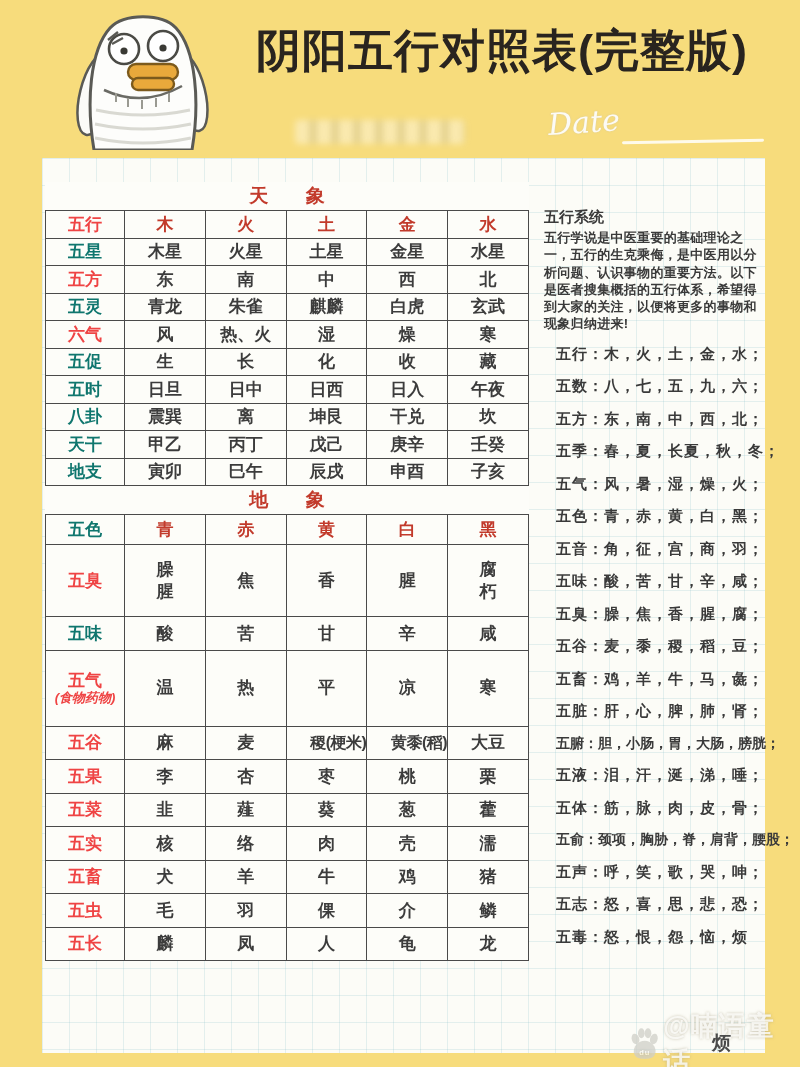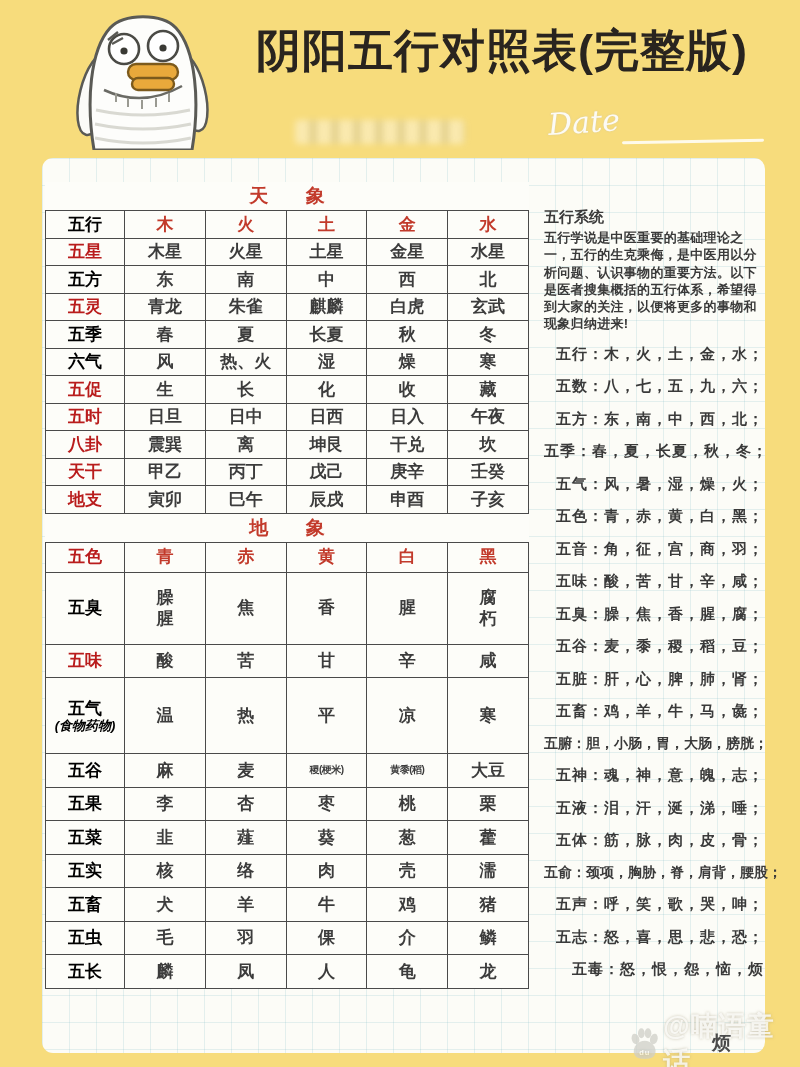--- a/index.html
+++ b/index.html
@@ -35,54 +35,53 @@
   }
 
   
   .panel{
     position:absolute;left:42px;top:158px;width:723px;height:895px;
     background-color:#FCFCF7;
     background-image:
       linear-gradient(rgba(125,185,195,.20) 1px,transparent 1px),
       linear-gradient(90deg,rgba(125,185,195,.20) 1px,transparent 1px);
     background-size:27px 27px;
-    border-radius:11px;
   }
   .left-col{position:absolute;left:3px;top:24px;width:484px;}
   .sec-head{
     height:28px;line-height:28px;text-align:center;
     background:#FDFDF9;color:#C23A2B;font-weight:800;font-size:19px;
     letter-spacing:16px;text-indent:16px;
   }
   table{border-collapse:collapse;table-layout:fixed;width:484px;background:#FDFDF9;}
   td{
     border:1.6px solid #4A4A4A;text-align:center;vertical-align:middle;
     padding:0;font-size:17px;font-weight:700;color:#3C3C3C;
     white-space:pre-line;line-height:1.25;
   }
   col.lbl{width:79px;}
   #sky-table tr{height:27.5px;}
   #earth-table tr{height:33.5px;}
   #earth-table tr.first{height:30px;}
   #earth-table tr.tall{height:72px;}
   #earth-table tr.xtall{height:76px;}
-  td.lblc{font-size:17px;color:#000000;}
-  td.blue{color:#b91c1c;}
+  td.lblc{font-size:17px;color:#ef4444;}
+  td.blue{color:#0f766e;}
   td.red{color:#C23A2B;}
-  td.sm{font-size:10px;letter-spacing:-.5px;}
+  td.sm{font-size:16px;letter-spacing:-.5px;text-align:right;}
   .sublabel{font-size:13px;line-height:1.1;font-weight:700;font-style:italic;}
 
   
   .sidebar{position:absolute;left:502px;top:50px;width:220px;color:#3A3A3A;}
   .sb-title{font-size:15px;font-weight:700;margin-bottom:0;}
   .sb-intro{
     margin:2px 0 12px 0;font-size:13px;font-weight:700;line-height:1.33;
     letter-spacing:.3px;
   }
-  #sb-list{list-style:none;margin:0;padding:0;text-align:right;}
+  #sb-list{list-style:none;margin:12px;padding:0;}
   #sb-list li{
     font-size:15px;font-weight:700;margin-bottom:13.5px;letter-spacing:1px;
     white-space:nowrap;
   }
   #sb-list li.small{font-size:14px;letter-spacing:0;}
 
   
   .watermark{
     position:absolute;left:628px;top:1008px;display:flex;align-items:center;gap:2px;
     color:rgba(252,252,250,.82);font-size:27px;font-weight:800;
@@ -168,28 +167,20 @@
               <td>西</td>
               <td>北</td>
             </tr>
             <tr>
               <td class="lblc blue"><div>五灵</div></td>
               <td>青龙</td>
               <td>朱雀</td>
               <td>麒麟</td>
               <td>白虎</td>
               <td>玄武</td>
-            </tr>
-            <tr>
-              <td class="lblc"><div>五季</div></td>
-              <td>春</td>
-              <td>夏</td>
-              <td>长夏</td>
-              <td>秋</td>
-              <td>冬</td>
             </tr>
             <tr>
               <td class="lblc"><div>六气</div></td>
               <td>风</td>
               <td>热、火</td>
               <td>湿</td>
               <td>燥</td>
               <td>寒</td>
             </tr>
             <tr>
@@ -346,24 +337,23 @@
           <li>五行：木，火，土，金，水；</li>
           <li>五数：八，七，五，九，六；</li>
           <li>五方：东，南，中，西，北；</li>
           <li>五季：春，夏，长夏，秋，冬；</li>
           <li>五气：风，暑，湿，燥，火；</li>
           <li>五色：青，赤，黄，白，黑；</li>
           <li>五音：角，征，宫，商，羽；</li>
           <li>五味：酸，苦，甘，辛，咸；</li>
           <li>五臭：臊，焦，香，腥，腐；</li>
           <li>五谷：麦，黍，稷，稻，豆；</li>
+          <li>五畜：鸡，羊，牛，马，彘；</li>
           <li>五脏：肝，心，脾，肺，肾；</li>
-          <li>五畜：鸡，羊，牛，马，彘；</li>
           <li class="small">五腑：胆，小肠，胃，大肠，膀胱；</li>
-          <li>五神：魂，神，意，魄，志；</li>
           <li>五液：泪，汗，涎，涕，唾；</li>
           <li>五体：筋，脉，肉，皮，骨；</li>
           <li class="small">五俞：颈项，胸胁，脊，肩背，腰股；</li>
           <li>五声：呼，笑，歌，哭，呻；</li>
           <li>五志：怒，喜，思，悲，恐；</li>
           <li>五毒：怒，恨，怨，恼，烦</li>
         </ul>
     </aside>
   </div>
 

